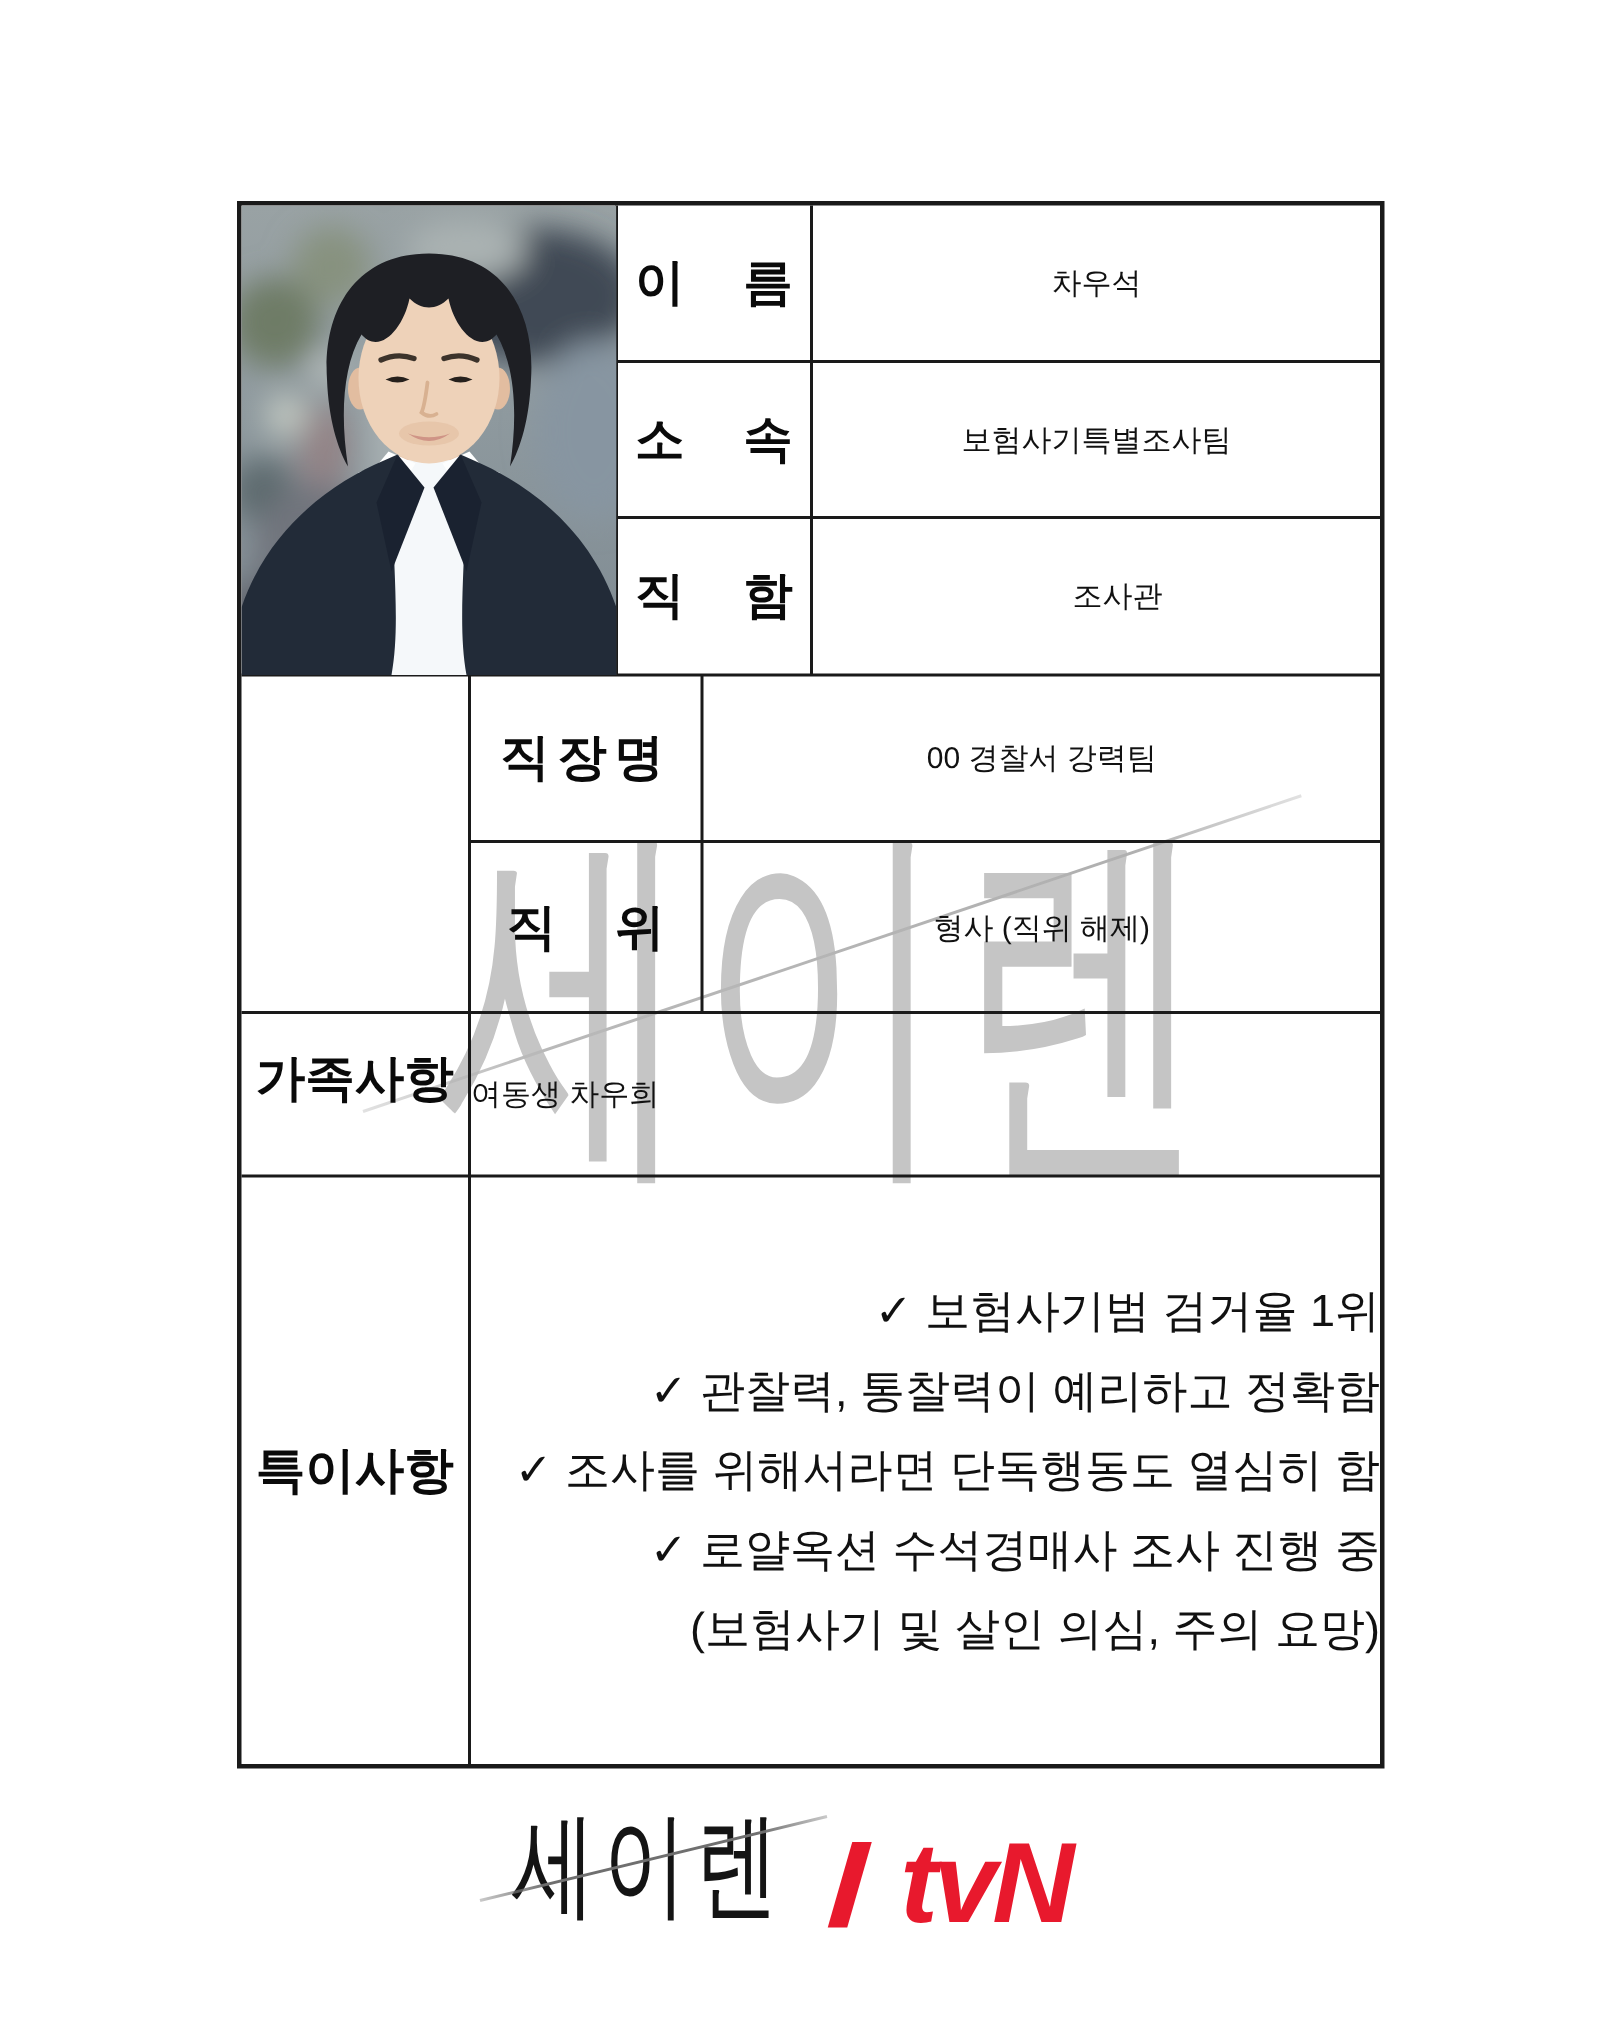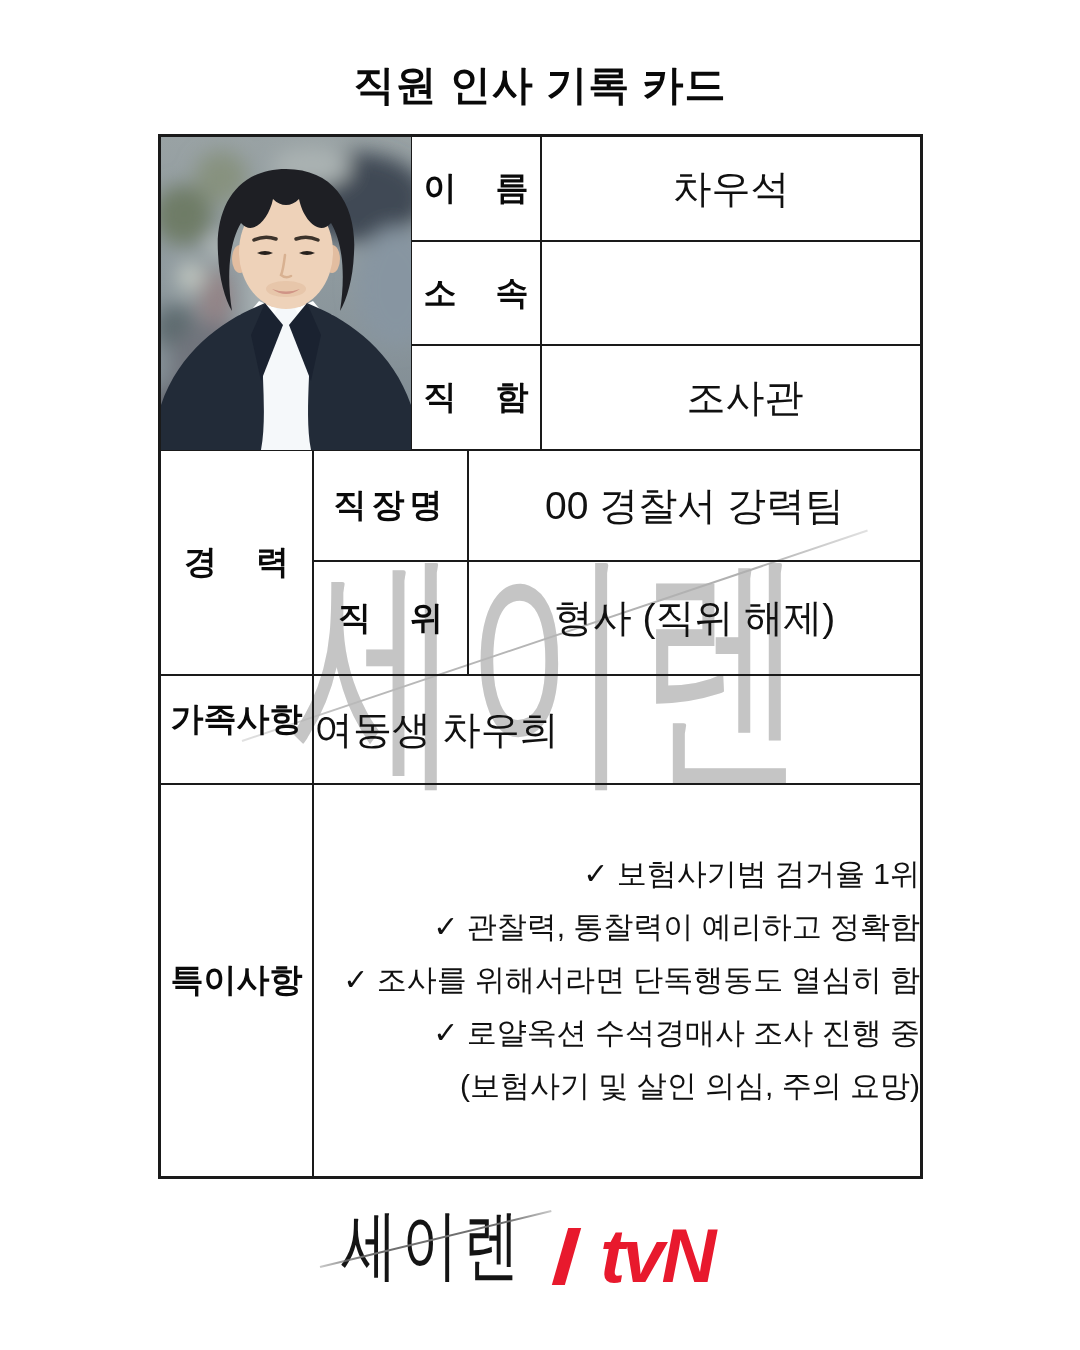--- a/index.html
+++ b/index.html
@@ -25,21 +25,21 @@
     transform:rotate(-18.6deg);transform-origin:left center;
   }
   
   .table{
     position:absolute;left:158px;top:134px;width:765px;height:1045px;z-index:2;
     border:3px solid #1a1a1a;box-sizing:border-box;
   }
   .gl{position:absolute;background:#1a1a1a;}
   .cell{position:absolute;display:flex;align-items:center;justify-content:center;box-sizing:border-box;}
   .lbl{font-size:33px;font-weight:700;color:#0a0a0a;}
-  .val{font-size:39px;font-weight:400;color:#111;}
+  .val{font-size:20px;font-weight:400;color:#111;}
   .sp{word-spacing:30px;}
   .track{letter-spacing:5px;}
   .left-al{justify-content:flex-start;}
   .photo-cell{position:absolute;left:0;top:0;width:250px;height:313px;overflow:hidden;}
   .notes-list{flex-direction:column;align-items:flex-end;justify-content:center;}
   .note-line{height:53px;display:flex;align-items:center;font-size:30px;font-weight:400;color:#111;white-space:nowrap;}
   
   .logo-siren{
     position:absolute;left:341px;top:1206px;z-index:2;
     font-family:"DejaVu Serif","Liberation Serif",serif;font-size:56px;line-height:1;
@@ -57,21 +57,20 @@
   .tvn{
     position:absolute;left:600px;top:1218px;z-index:2;
     font-size:76px;font-weight:800;font-style:italic;letter-spacing:-3px;color:#e8192d;line-height:1;
   }
 </style>
 </head>
 <body>
 
 <div class="canvas">
 
-  <h1 class="title">직원 인사 기록 카드</h1>
 
   <div class="watermark">세이렌</div>
   <div class="scratch-main"></div>
 
   <div class="table">
 
     <div class="gl" style="left:249px;top:0;width:2px;height:313px;"></div>
     <div class="gl" style="left:379px;top:0;width:2px;height:313px;"></div>
     <div class="gl" style="left:249px;top:103px;width:510px;height:2px;"></div>
     <div class="gl" style="left:249px;top:207px;width:510px;height:2px;"></div>
@@ -132,23 +131,23 @@
           <path d="M111,152 Q125,157 139,152 Q125,162 111,152 Z" fill="#cf9486"></path>
         </g>
       </svg>
     </div>
 
     <div class="cell lbl sp" style="left:251px;top:0;width:128px;height:103px;">이 름</div>
     <div class="cell lbl sp" style="left:251px;top:105px;width:128px;height:102px;">소 속</div>
     <div class="cell lbl sp" style="left:251px;top:209px;width:128px;height:103px;">직 함</div>
 
     <div class="cell val" style="left:381px;top:0;width:378px;height:103px;">차우석</div>
+    <div class="cell val" style="left:381px;top:105px;width:378px;height:102px;">보험사기특별조사팀</div>
     <div class="cell val" style="left:381px;top:209px;width:378px;height:103px;padding-left:28px;">조사관</div>
 
-    <div class="cell lbl sp" style="left:0;top:314px;width:151px;height:223px;">경 력</div>
     <div class="cell lbl track" style="left:153px;top:314px;width:153px;height:109px;">직장명</div>
     <div class="cell lbl sp" style="left:153px;top:425px;width:153px;height:112px;">직 위</div>
     <div class="cell val" style="left:308px;top:314px;width:451px;height:109px;">00 경찰서 강력팀</div>
     <div class="cell val" style="left:308px;top:425px;width:451px;height:112px;">형사 (직위 해제)</div>
 
     <div class="cell lbl" style="left:0;top:539px;width:151px;height:86px;">가족사항</div>
     <div class="cell val left-al" style="left:153px;top:539px;width:606px;height:107px;">여동생 차우희</div>
 
     <div class="cell lbl" style="left:0;top:648px;width:151px;height:391px;">특이사항</div>
     <div class="cell notes-list left-al" style="left:153px;top:648px;width:606px;height:391px;">

